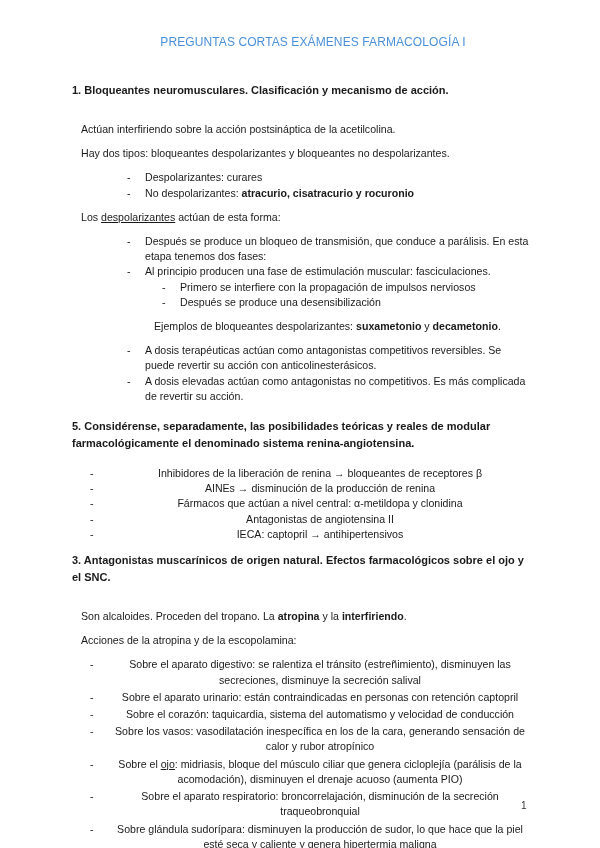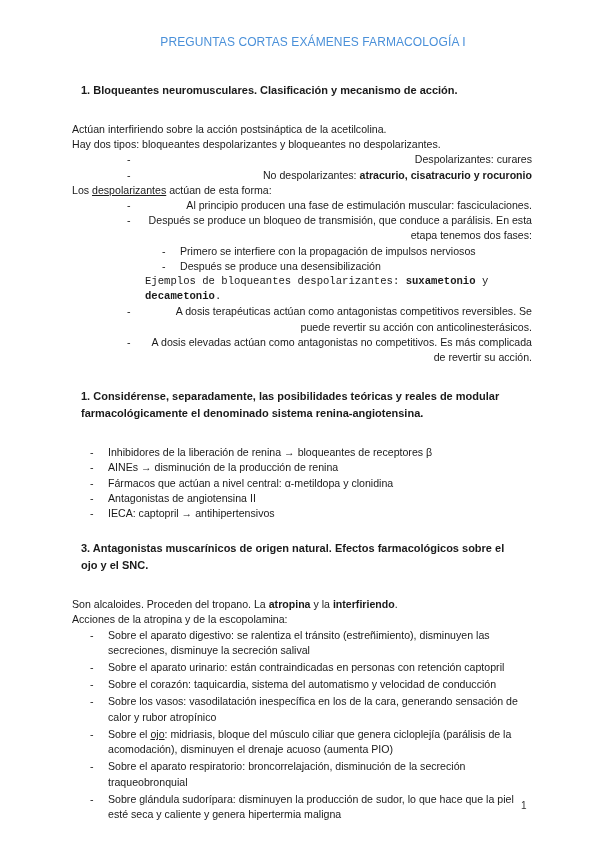--- a/index.html
+++ b/index.html
@@ -1,32 +1,32 @@
 <!DOCTYPE html>
 <html><head>
 <meta charset="utf-8">
 <style>
   html, body { margin: 0; padding: 0; background: #ffffff; }
   body { width: 600px; height: 848px; position: relative; overflow: hidden;
          font-family: "Liberation Sans", sans-serif; color: #1a1a1a; }
   .page-title { position: absolute; top: 35px; left: 13px; width: 600px; text-align: center;
                 font-size: 12px; color: #4a90d9; letter-spacing: 0.1px; }
   .content { position: absolute; top: 80px; left: 72px; width: 460px; font-size: 10.6px; line-height: 15.2px; }
-  .q-title { font-weight: bold; font-size: 11px; line-height: 17px; margin: 9px; }
-  p { margin: 0; }
+  .q-title { font-weight: bold; font-size: 11px; line-height: 17px; margin: 0; }
+  p { margin: 9px; }
   .gap { height: 14px; }
   .gap-s { height: 10px; }
   ul { list-style: none; margin: 0; padding: 0; }
   li { position: relative; }
   li::before { content: "-"; position: absolute; left: -18px; }
-  .l1 { padding-left: 73px; text-align: right; }
+  .l1 { padding-left: 73px; }
   .l1 li { }
   .l2 { padding-left: 108px; }
-  .ex { padding-left: 73px; font-family: Liberation Mono, monospace; }
-  .l0 { padding-left: 36px; }
+  .ex { padding-left: 73px; }
+  .l0 { padding-left: 36px; text-align: center; }
   .l0 li::before { left: -18px; }
   .tight li { margin-bottom: 2px; }
   u { text-decoration: underline; }
   .page-num { position: absolute; top: 800px; left: 521px; font-size: 10px; color: #333; }
 </style>
 </head>
 <body>
 
 <div class="page-title">PREGUNTAS CORTAS EXÁMENES FARMACOLOGÍA I</div>
 
@@ -35,36 +35,36 @@
   <p class="q-title" style="margin-top:2px">1. Bloqueantes neuromusculares. Clasificación y mecanismo de acción.</p>
   <div class="gap"></div>
   <p>Actúan interfiriendo sobre la acción postsináptica de la acetilcolina.</p>
   <p>Hay dos tipos: bloqueantes despolarizantes y bloqueantes no despolarizantes.</p>
   <ul class="l1">
     <li>Despolarizantes: curares</li>
     <li><span>No despolarizantes: </span><b>atracurio, cisatracurio y rocuronio</b></li>
   </ul>
   <p><span>Los </span><u>despolarizantes</u><span> actúan de esta forma:</span></p>
   <ul class="l1">
+    <li>Después se produce un bloqueo de transmisión, que conduce a parálisis. En esta etapa tenemos dos fases:</li>
     <li>Al principio producen una fase de estimulación muscular: fasciculaciones.</li>
-    <li>Después se produce un bloqueo de transmisión, que conduce a parálisis. En esta etapa tenemos dos fases:</li>
   </ul>
   <ul class="l2">
     <li>Primero se interfiere con la propagación de impulsos nerviosos</li>
     <li>Después se produce una desensibilización</li>
   </ul>
   <p class="ex"><span>Ejemplos de bloqueantes despolarizantes: </span><b>suxametonio</b><span> y </span><b>decametonio</b><span>.</span></p>
   <ul class="l1">
     <li>A dosis terapéuticas actúan como antagonistas competitivos reversibles. Se puede revertir su acción con anticolinesterásicos.</li>
     <li>A dosis elevadas actúan como antagonistas no competitivos. Es más complicada de revertir su acción.</li>
   </ul>
 
   <div class="gap"></div>
 
-  <p class="q-title">1. Considérense, separadamente, las posibilidades teóricas y reales de modular farmacológicamente el denominado sistema renina-angiotensina.</p>
+  <p class="q-title">5. Considérense, separadamente, las posibilidades teóricas y reales de modular farmacológicamente el denominado sistema renina-angiotensina.</p>
   <div class="gap"></div>
   <ul class="l0">
     <li>Inhibidores de la liberación de renina → bloqueantes de receptores β</li>
     <li>AINEs → disminución de la producción de renina</li>
     <li>Fármacos que actúan a nivel central: α-metildopa y clonidina</li>
     <li>Antagonistas de angiotensina II</li>
     <li>IECA: captopril → antihipertensivos</li>
   </ul>
 
   <div class="gap-s"></div>

